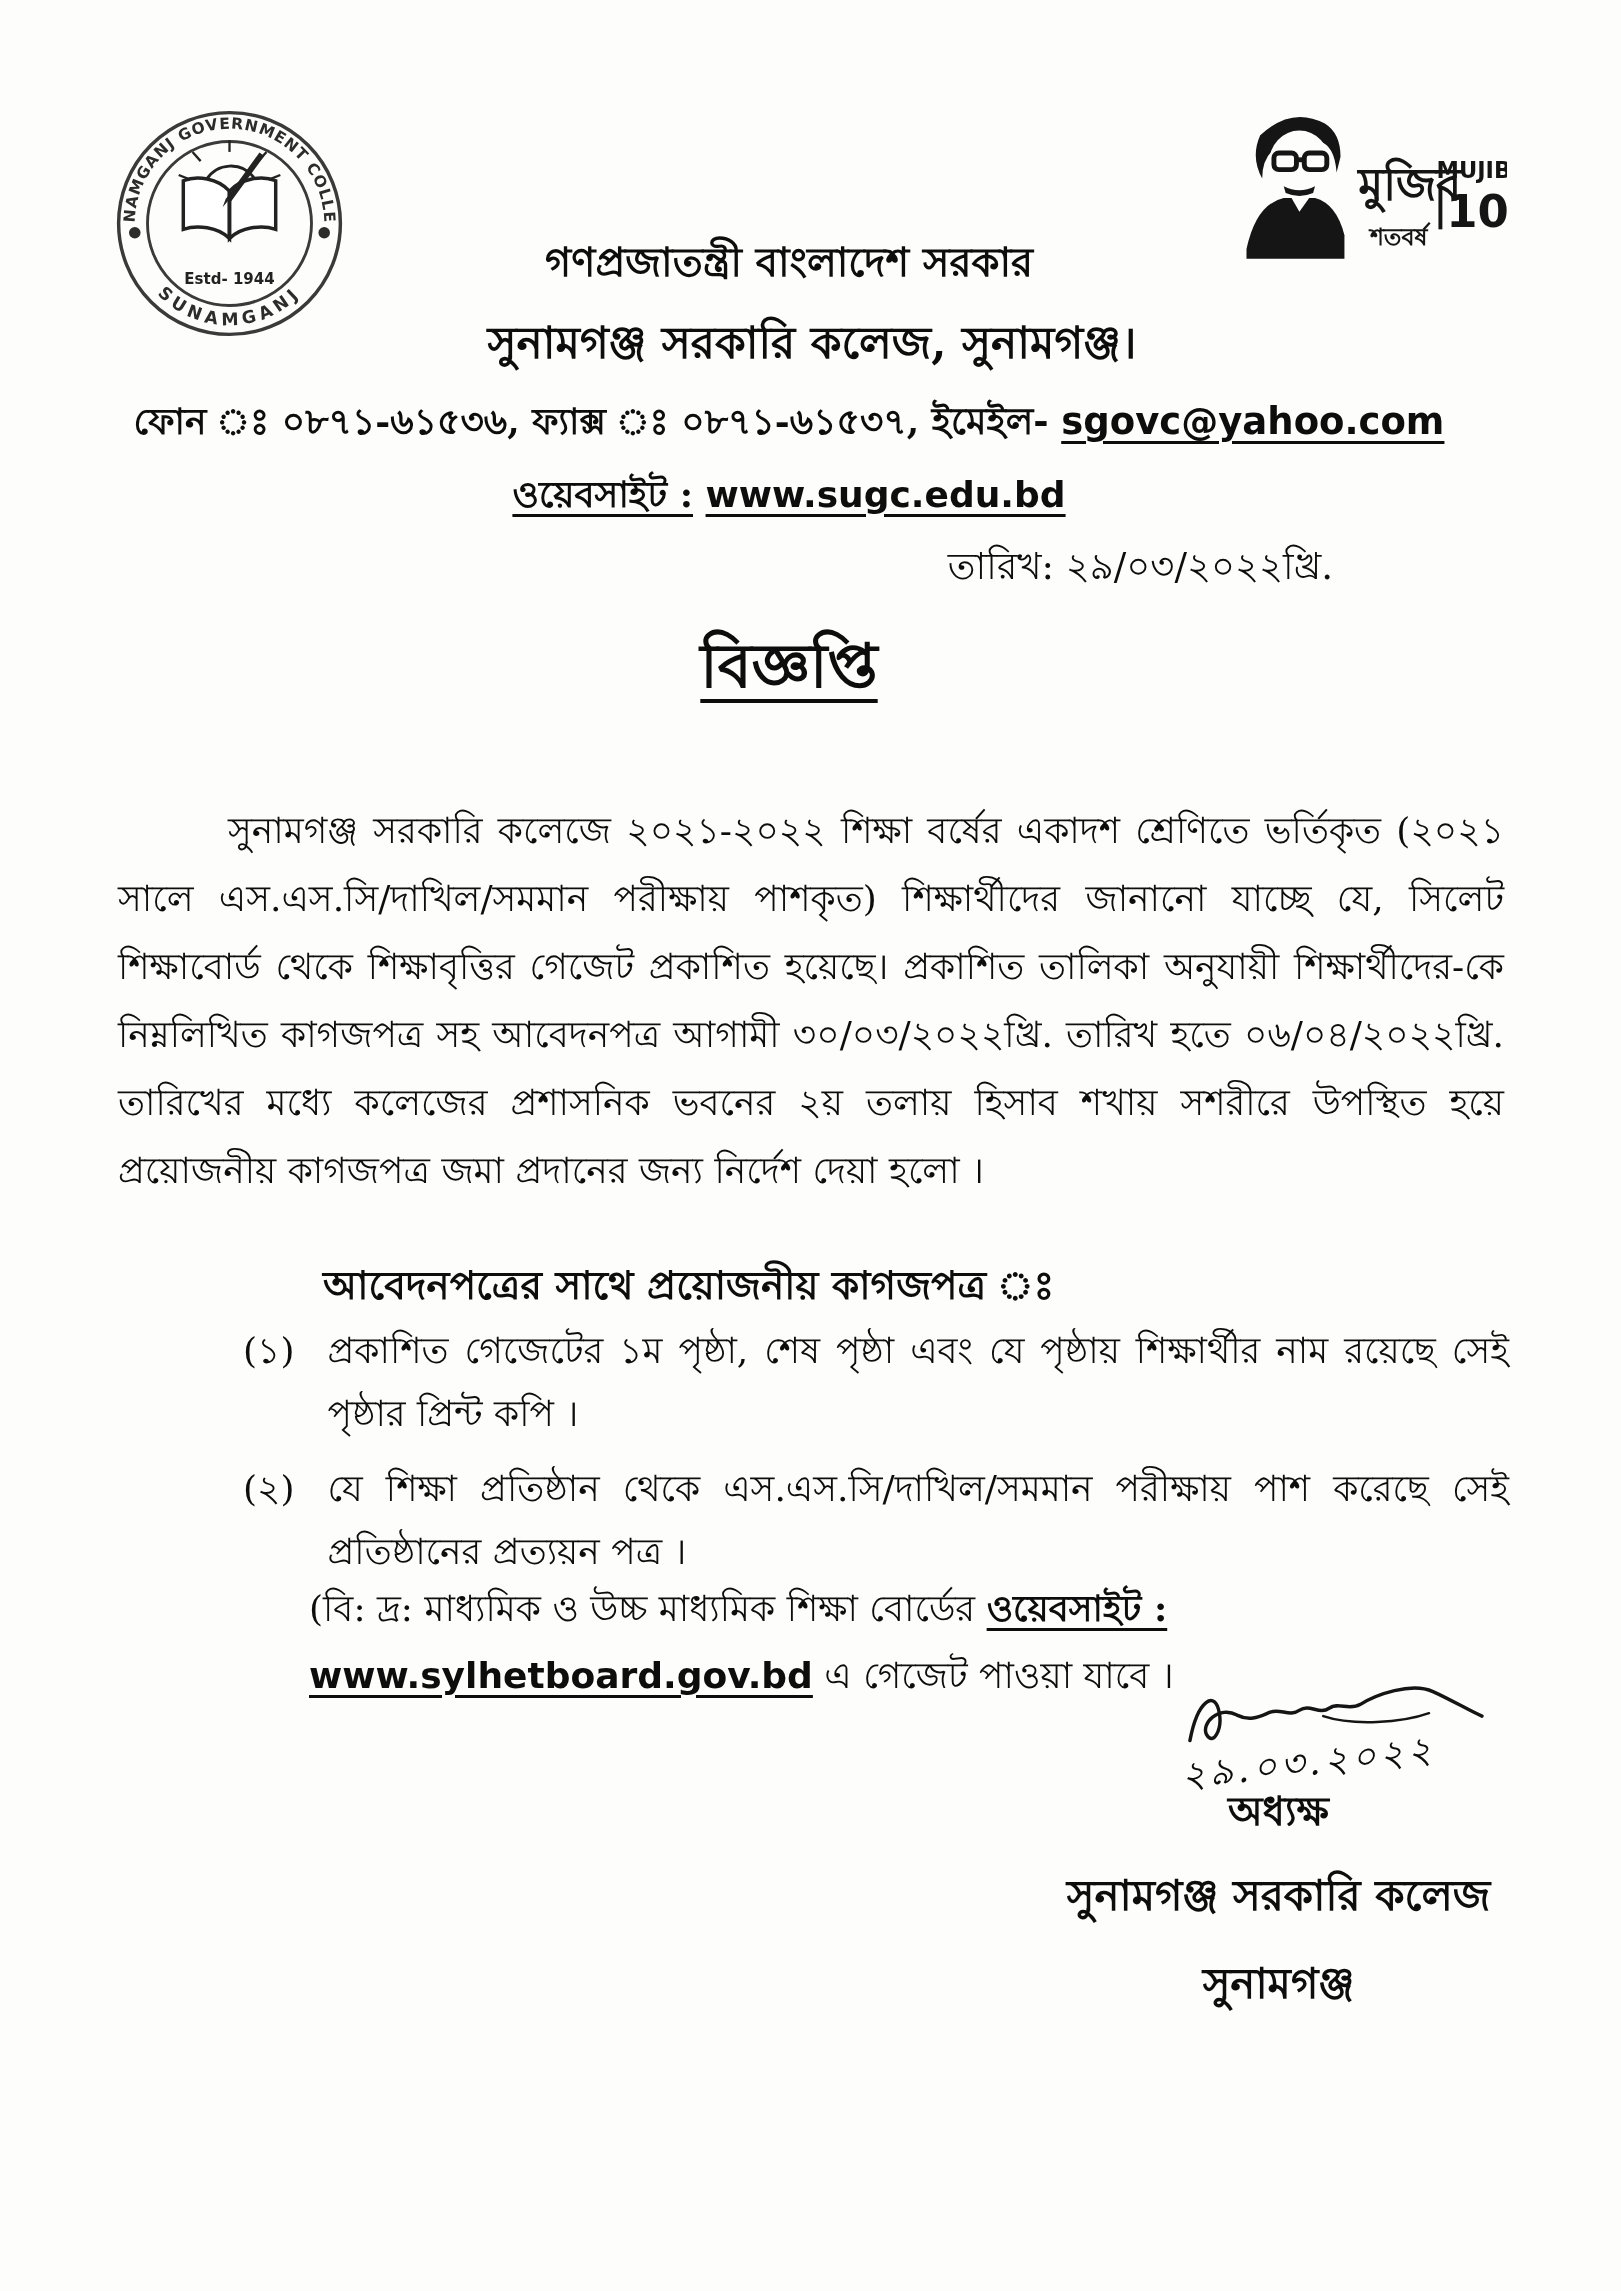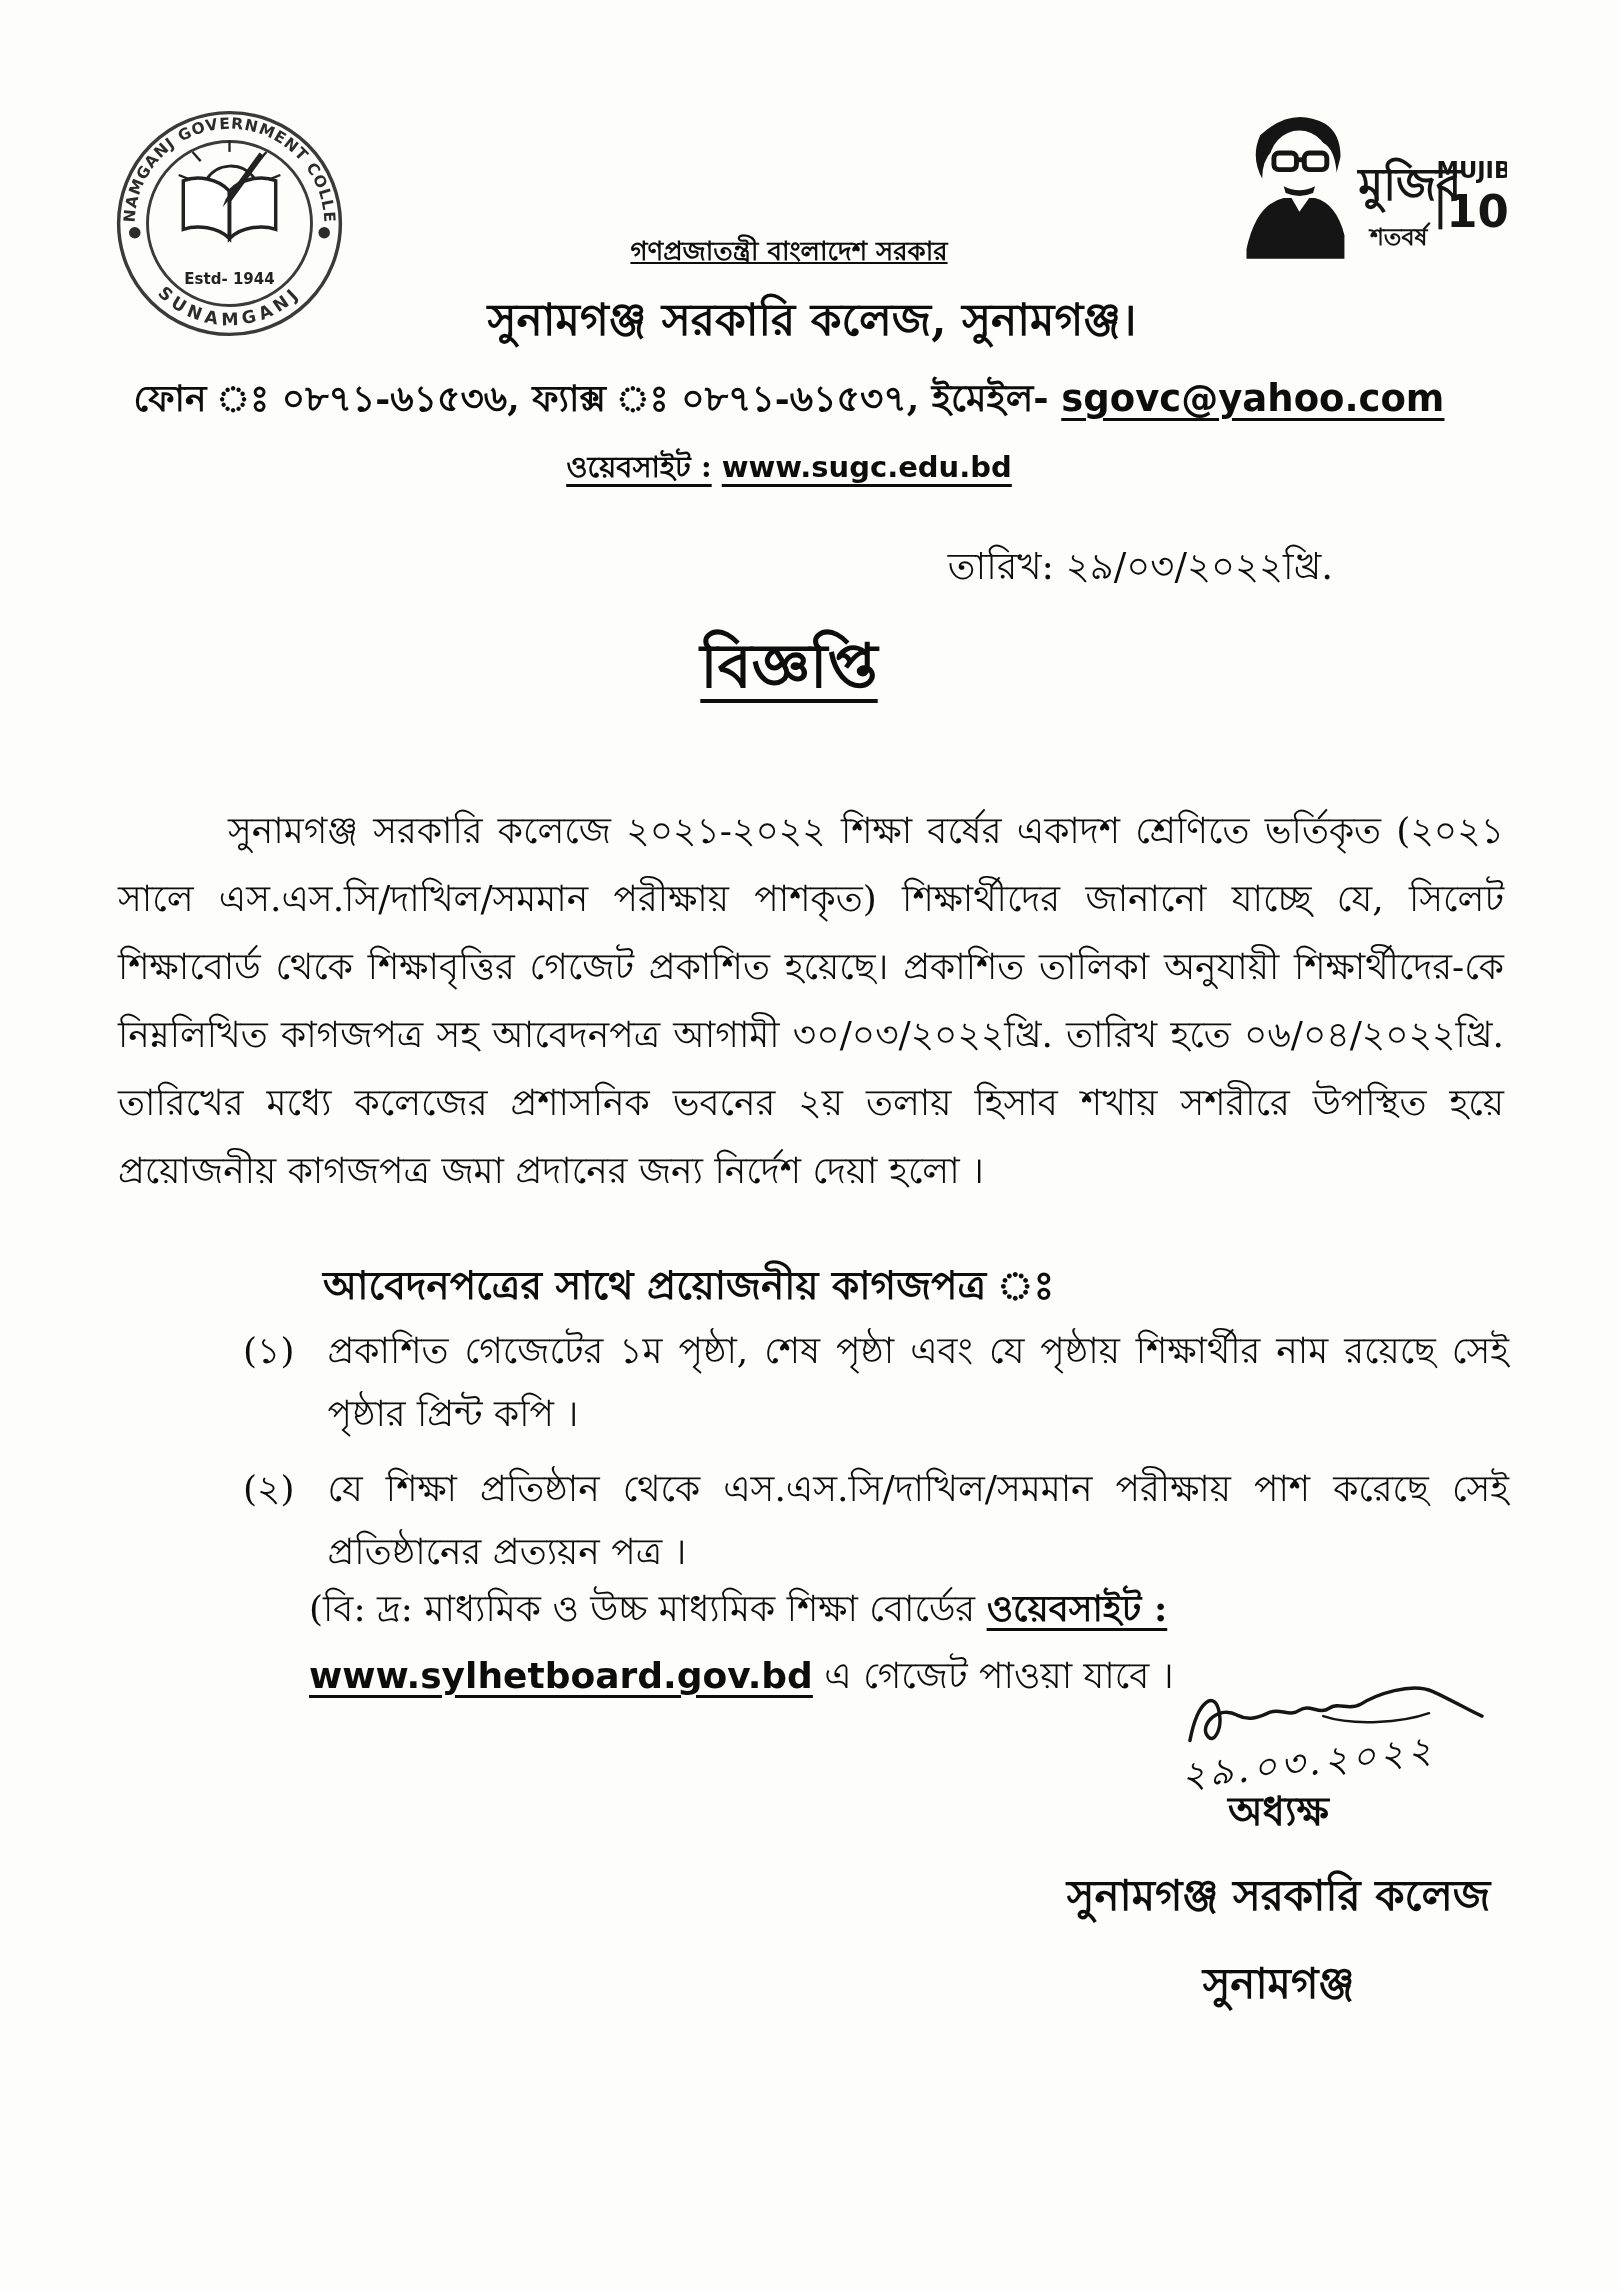--- a/index.html
+++ b/index.html
@@ -13,25 +13,25 @@
   }
   .latin{font-family:"DejaVu Sans","Liberation Sans",sans-serif;}
   .u{ text-decoration:underline; text-decoration-thickness:2.9px; text-underline-offset:6.9px;}
 
   
   .seal{position:absolute;left:114px;top:108px;width:231px;height:231px;}
   .mujib{position:absolute;left:1223px;top:102px;width:284px;height:192px;}
 
   
   .header{position:absolute;left:0;top:231px;width:1578px;text-align:center;}
-  .h-line1{font-size:26px;font-weight:700;text-decoration:underline;}
+  .h-line1{font-size:40px;font-weight:700;}
   .h-line2{font-size:49px;font-weight:700;margin-top:5.9px;}
   .h-line3{font-size:44px;font-weight:700;margin-top:11.8px;padding-left:46px;}
   .h-phone{font-size:36px;font-weight:700;margin-top:9px;}
-  .h-web{font-size:29px;font-weight:700;margin-top:11.8px;}
+  .h-web{font-size:36px;font-weight:700;margin-top:11.8px;}
   .h-email{font-size:37px;}
 
   .date-line{position:absolute;top:537px;left:882px;width:451px;text-align:right;font-size:37px;}
 
   .title{position:absolute;top:619px;left:0;width:1578px;text-align:center;font-size:61px;font-weight:700;}
   .title .u{text-decoration-thickness:3.9px;text-underline-offset:11.8px;}
 
   .body-par{
     position:absolute;left:118px;top:761px;width:1386px;
     font-size:36px;line-height:68px;

